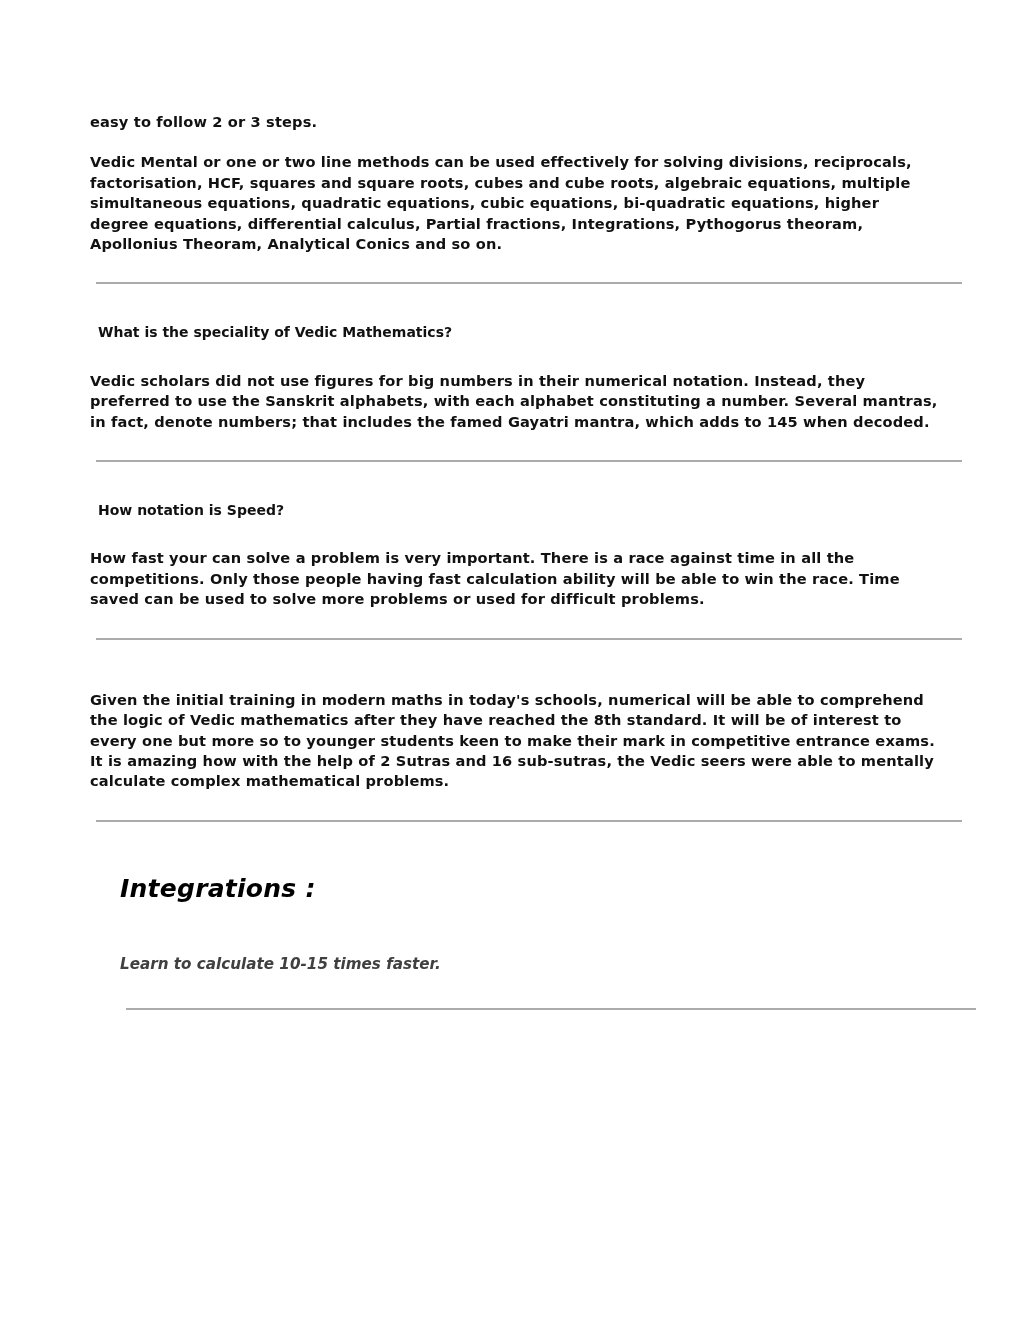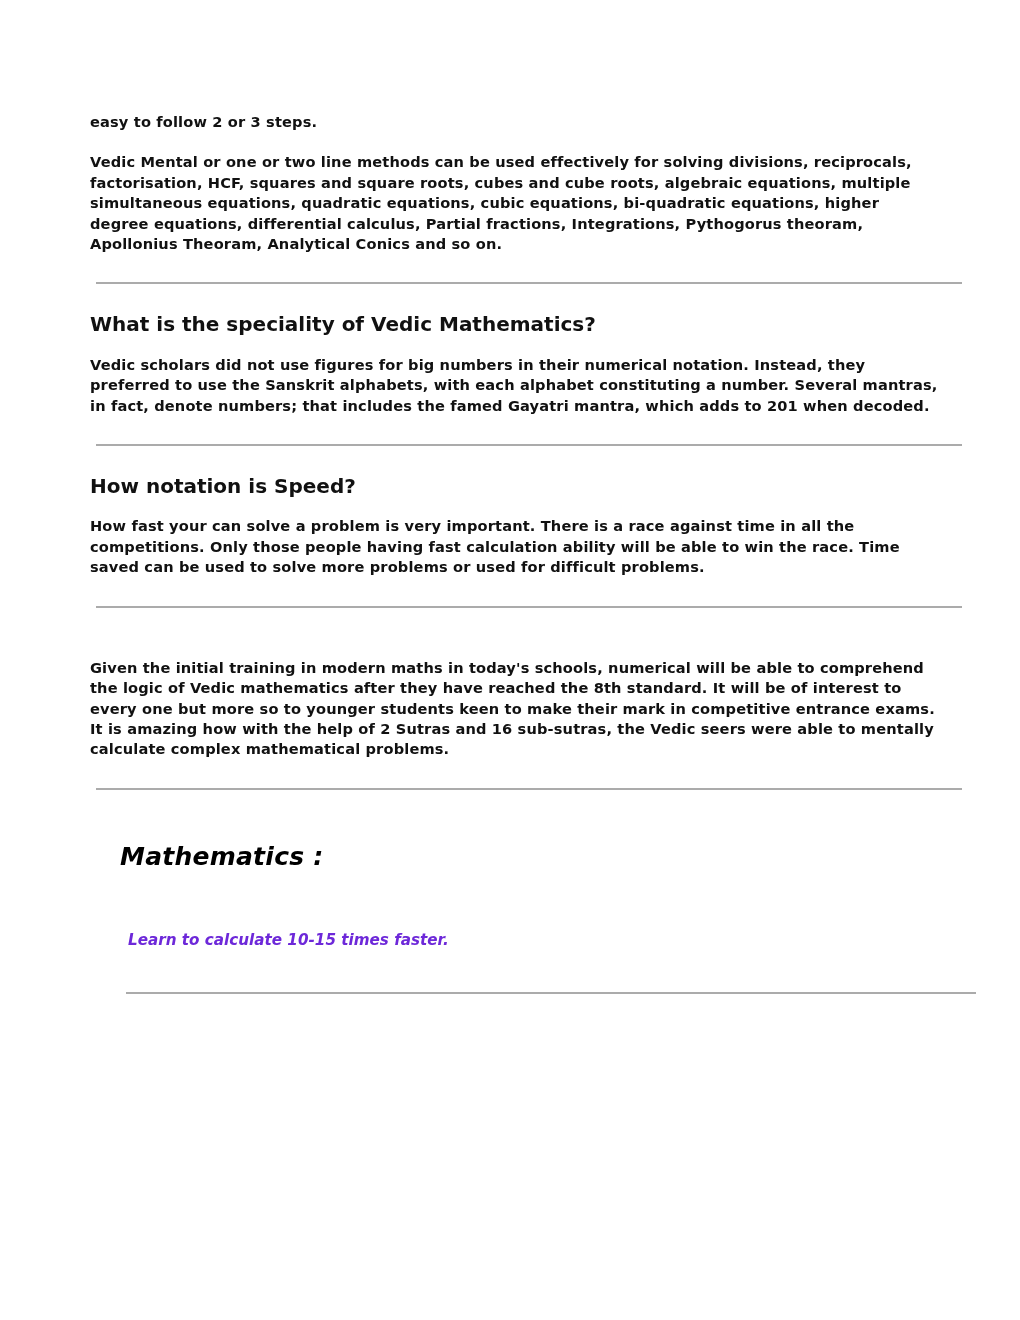--- a/index.html
+++ b/index.html
@@ -36,24 +36,24 @@
   .para {
     font-size: 14.6px;
     line-height: 20.4px;
     font-weight: bold;
     letter-spacing: 0.01em;
     margin: 0;
     color: #111111;
   }
 
   .heading {
-    font-size: 20px;
+    font-size: 14px;
     line-height: 20.4px;
     font-weight: bold;
-    margin: 0;
+    margin: 8px;
     color: #111111;
   }
 
   
   .gap-sm { height: 20px; }
 
   
   .rule {
     height: 0;
     border: 0;
@@ -88,22 +88,22 @@
     font-style: italic;
     margin: 0;
     color: #000000;
     letter-spacing: 0.01em;
   }
   .intro-sub {
     font-size: 15.2px;
     line-height: 20px;
     font-weight: bold;
     font-style: italic;
-    margin: 8px;
-    color: #6d28d9;
+    margin: 0;
+    color: #404040;
   }
 </style>
 </head>
 <body>
 
 <div class="page">
 
   <div class="content">
 
     <p class="para">easy to follow 2 or 3 steps.</p>
@@ -113,21 +113,21 @@
     <p class="para">Vedic Mental or one or two line methods can be used effectively for solving divisions, reciprocals, factorisation, HCF, squares and square roots, cubes and cube roots, algebraic equations, multiple simultaneous equations, quadratic equations, cubic equations, bi-quadratic equations, higher degree equations, differential calculus, Partial fractions, Integrations, Pythogorus theoram, Apollonius Theoram, Analytical Conics and so on.</p>
 
     <div class="rule-wrap">
       <hr class="rule">
     </div>
 
     <p class="heading">What is the speciality of Vedic Mathematics?</p>
 
     <div class="gap-sm"></div>
 
-    <p class="para">Vedic scholars did not use figures for big numbers in their numerical notation. Instead, they preferred to use the Sanskrit alphabets, with each alphabet constituting a number. Several mantras, in fact, denote numbers; that includes the famed Gayatri mantra, which adds to 201 when decoded.</p>
+    <p class="para">Vedic scholars did not use figures for big numbers in their numerical notation. Instead, they preferred to use the Sanskrit alphabets, with each alphabet constituting a number. Several mantras, in fact, denote numbers; that includes the famed Gayatri mantra, which adds to 145 when decoded.</p>
 
     <div class="rule-wrap">
       <hr class="rule">
     </div>
 
     <p class="heading">How notation is Speed?</p>
 
     <div class="gap-sm"></div>
 
     <p class="para">How fast your can solve a problem is very important. There is a race against time in all the competitions. Only those people having fast calculation ability will be able to win the race. Time saved can be used to solve more problems or used for difficult problems.</p>
@@ -142,21 +142,21 @@
     <p class="para">Given the initial training in modern maths in today's schools, numerical will be able to comprehend the logic of Vedic mathematics after they have reached the 8th standard. It will be of interest to every one but more so to younger students keen to make their mark in competitive entrance exams.</p>
     <p class="para">It is amazing how with the help of 2 Sutras and 16 sub-sutras, the Vedic seers were able to mentally calculate complex mathematical problems.</p>
 
     <div class="rule-wrap">
       <hr class="rule">
     </div>
 
     <div class="intro-block">
       <div style="height:22px"></div>
 
-      <p class="intro-title">Mathematics :</p>
+      <p class="intro-title">Integrations :</p>
 
       <div style="height:50px"></div>
 
       <p class="intro-sub">Learn to calculate 10-15 times faster.</p>
 
       <div style="height:26px"></div>
     </div>
 
     <hr class="rule-last">
 

